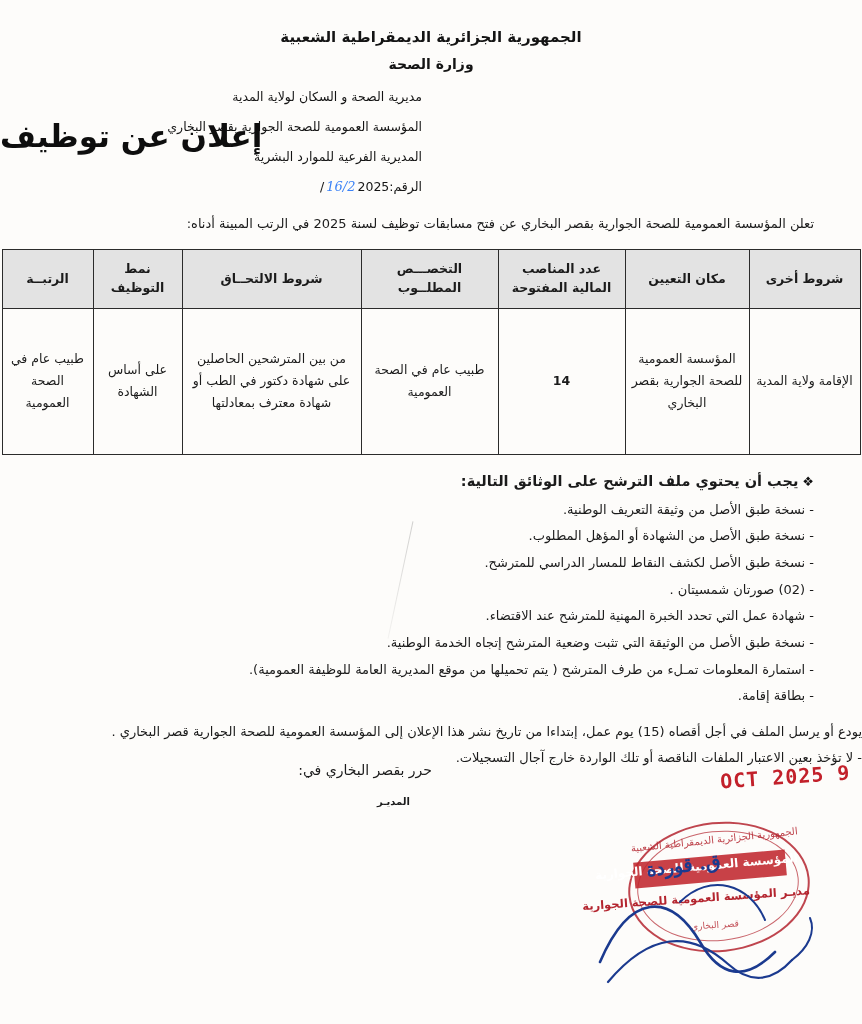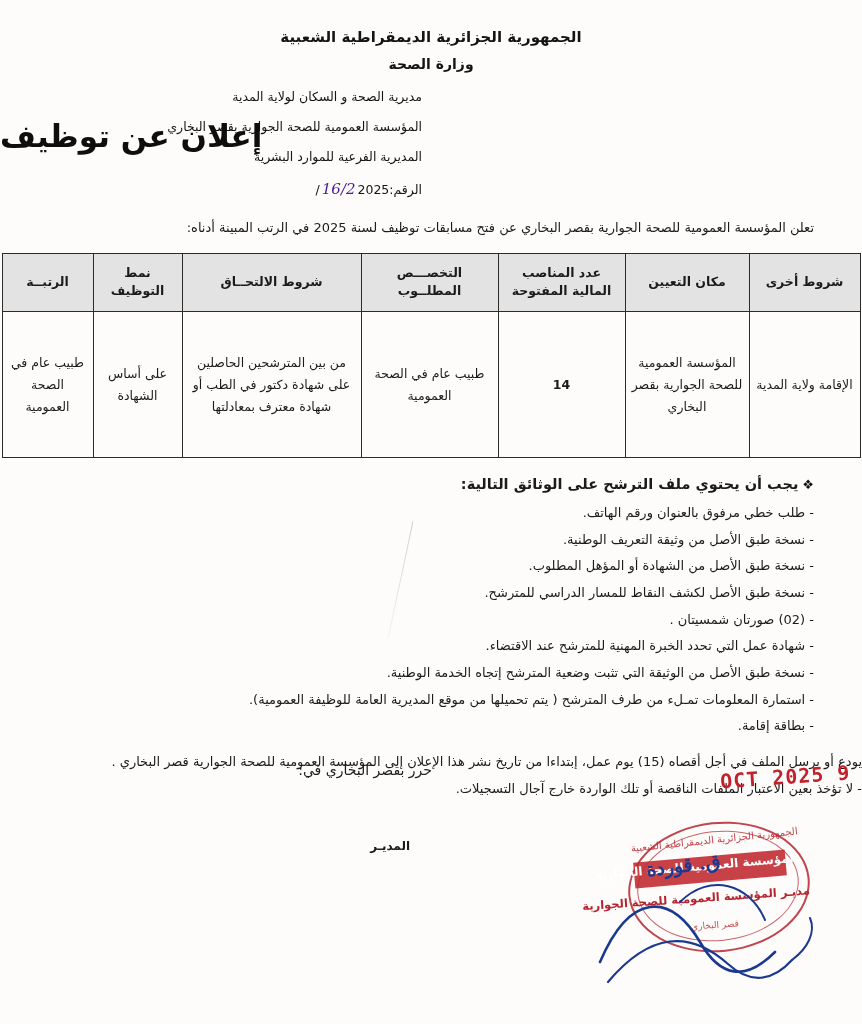--- a/index.html
+++ b/index.html
@@ -56,22 +56,22 @@
   }
   .ref-line {
     font-size: 12.5px;
     text-align: right;
     margin-right: 440px;
     margin-top: 4px;
   }
   .ref-hand {
     font-family: "DejaVu Serif", serif;
     font-style: italic;
-    font-size: 15px;
-    color: #4c1d95;
+    font-size: 13px;
+    color: #3b82f6;
     padding: 0 2px;
   }
   .title-main {
     position: absolute;
     top: 118px;
     left: 0;
     right: 0;
     text-align: left;
     font-size: 31px;
     font-weight: bold;
@@ -165,23 +165,22 @@
     position: absolute;
     right: 430px;
     top: 0;
     font-size: 14px;
     text-align: left;
   }
   .sign-dir {
     position: absolute;
     right: 452px;
     top: 34px;
-    font-size: 12px;
-    font-weight: bold;
-    margin-top: 43px;
+    font-size: 10px;
+    font-weight: bold;
   }
   .date-stamp {
     position: absolute;
     left: 720px;
     top: 2px;
     transform: rotate(-4deg);
     font-family: "DejaVu Sans Mono", monospace;
     font-size: 20px;
     font-weight: bold;
     color: #c2202a;
@@ -354,21 +353,20 @@
         <td>طبيب عام في الصحة العمومية</td>
       </tr>
     </tbody>
   </table>
 
   <div class="docs">
     <div class="docs-title">
       <span class="star">❖</span><span>يجب أن يحتوي ملف الترشح على الوثائق التالية:</span>
     </div>
     <ul>
-      <li>- طلب خطي  مرفوق بالعنوان ورقم الهاتف.</li>
       <li>- نسخة طبق الأصل من وثيقة التعريف الوطنية.</li>
       <li>- نسخة طبق الأصل من الشهادة أو المؤهل المطلوب.</li>
       <li>- نسخة طبق الأصل لكشف النقاط للمسار الدراسي للمترشح.</li>
       <li>- (02) صورتان شمسيتان .</li>
       <li>- شهادة عمل التي تحدد الخبرة المهنية للمترشح عند الاقتضاء.</li>
       <li>- نسخة طبق الأصل من الوثيقة التي تثبت وضعية المترشح إتجاه الخدمة الوطنية.</li>
       <li>- استمارة المعلومات تمـلء من طرف المترشح ( يتم تحميلها من موقع المديرية العامة للوظيفة العمومية).</li>
       <li>- بطاقة إقامة.</li>
     </ul>
   </div>

